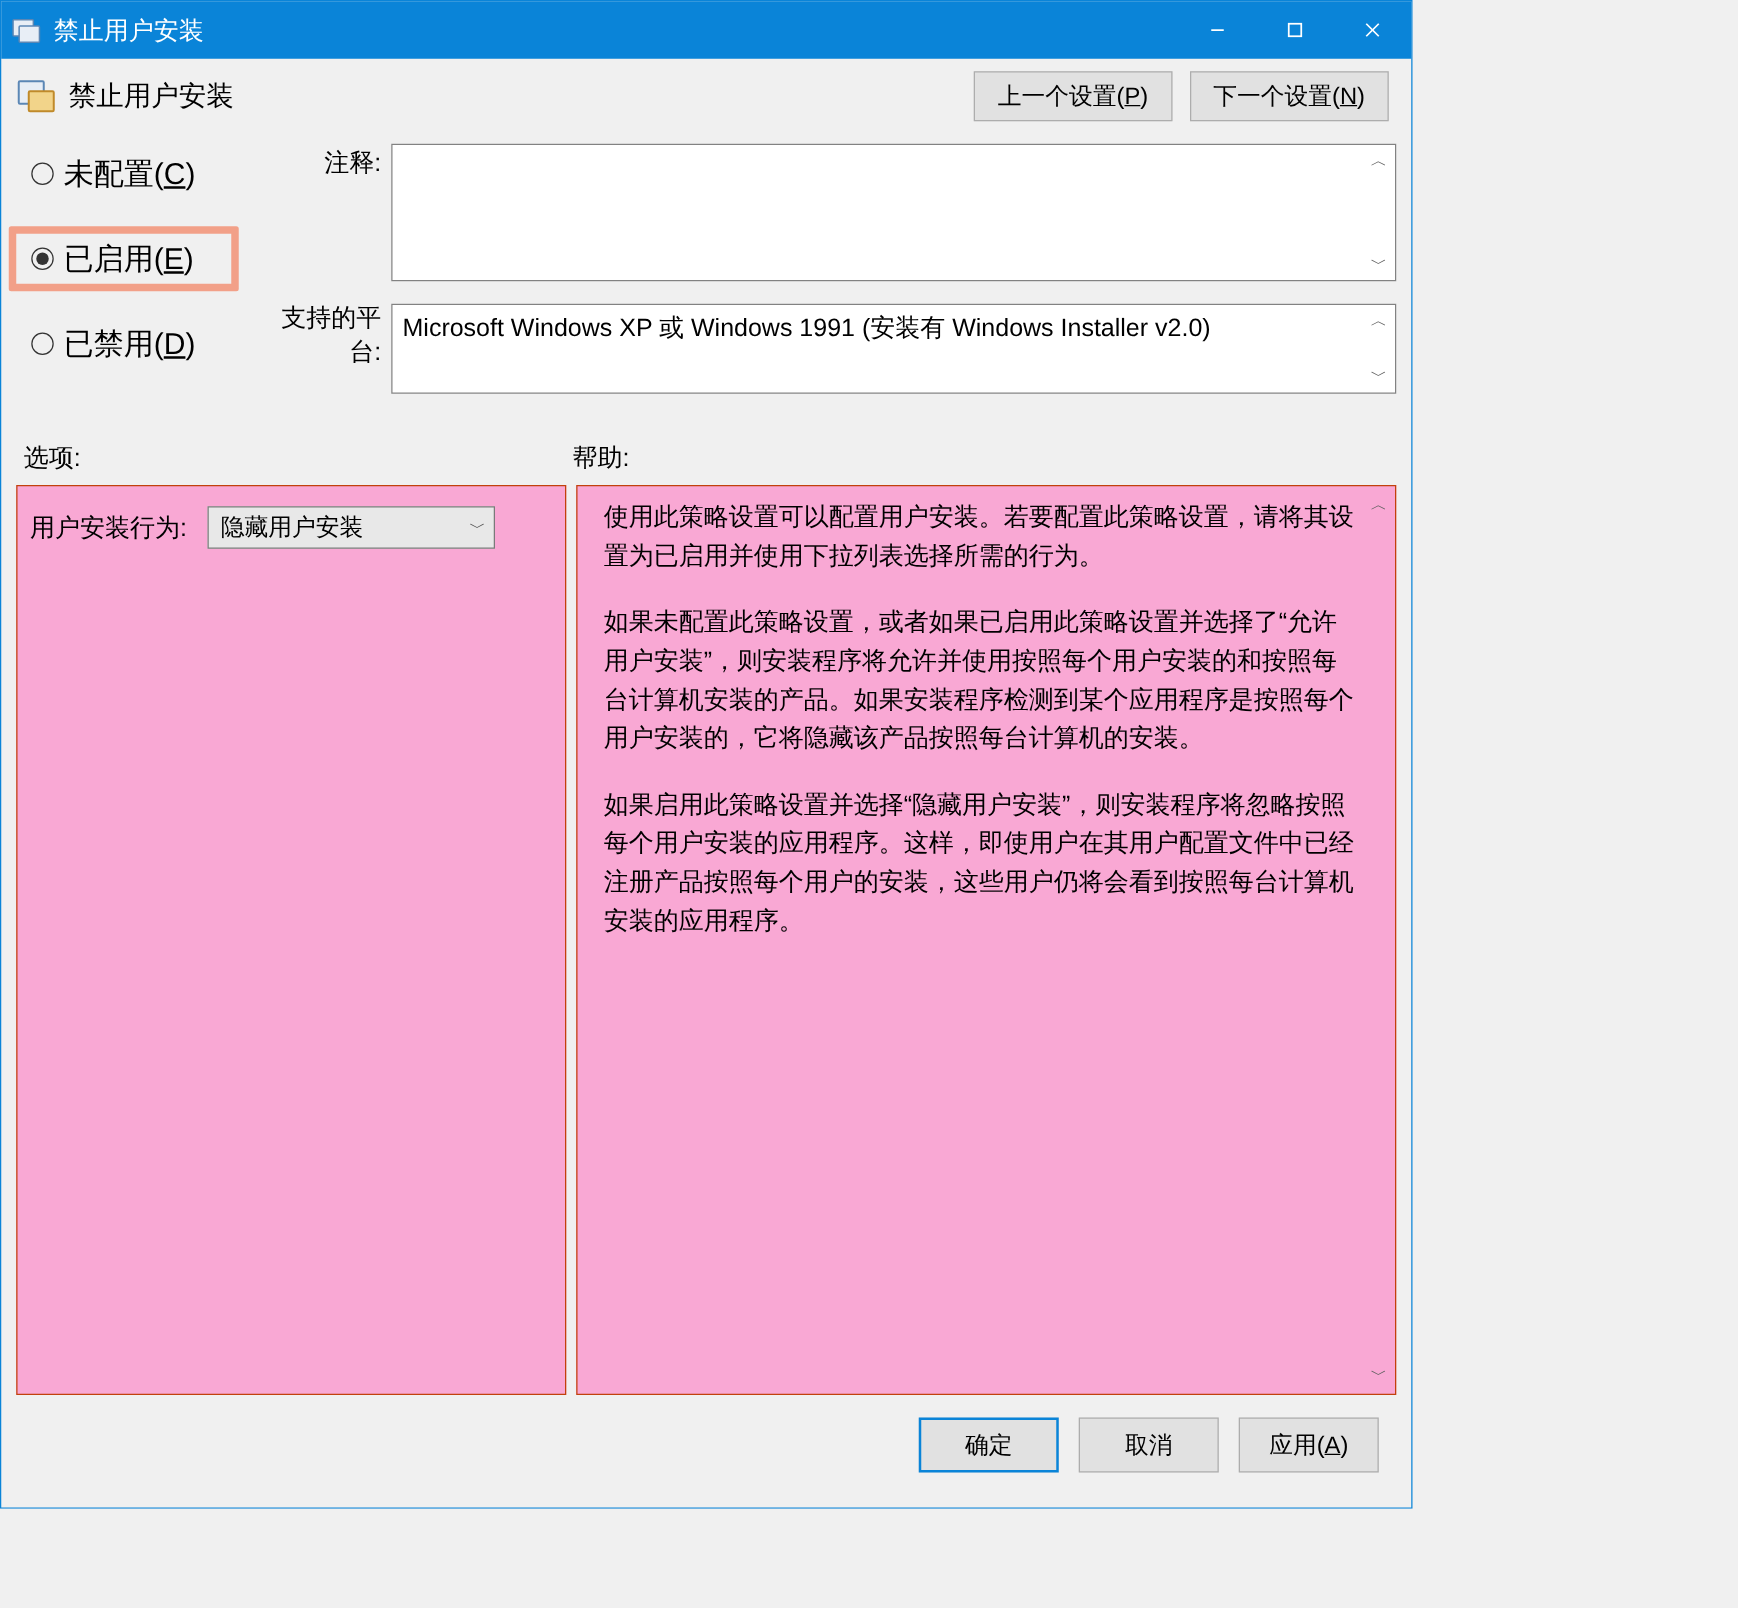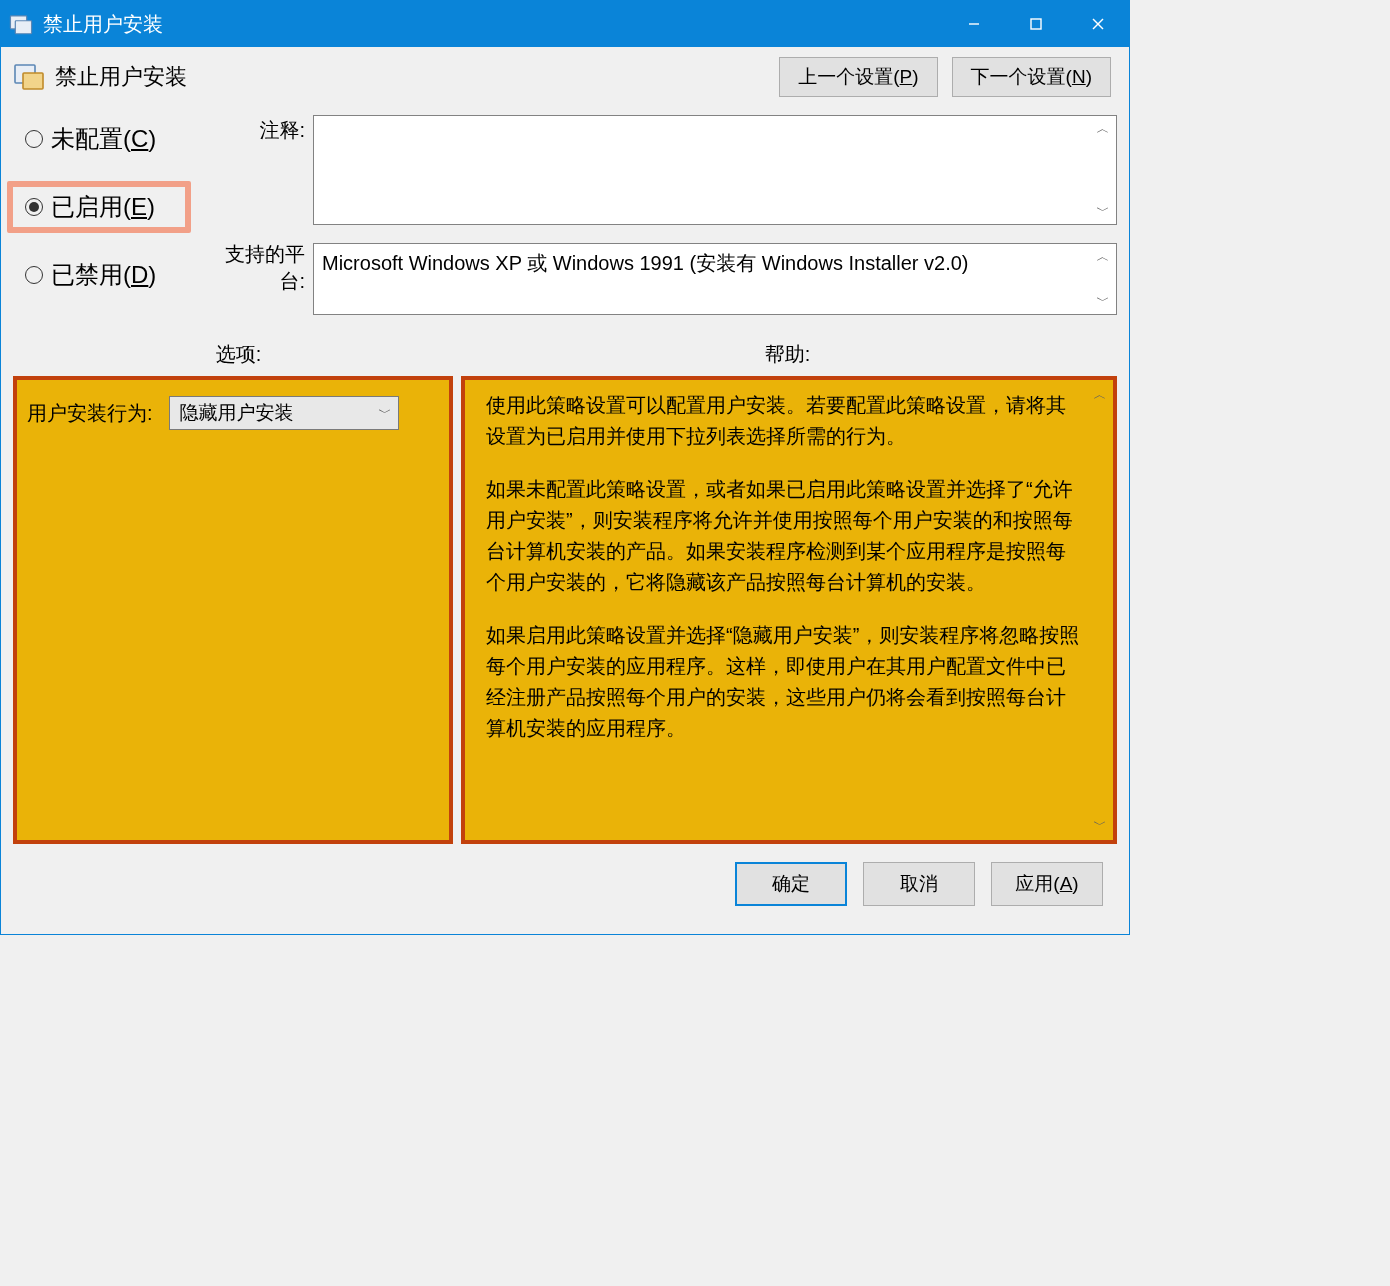--- a/index.html
+++ b/index.html
@@ -140,35 +140,34 @@
     height: 22px;
     display:flex;align-items:center;justify-content:center;
     color:#606060;
     font-size:13px;
   }
   .scroll-arrow.up { top: 2px; }
   .scroll-arrow.down { bottom: 2px; }
 
   .section-labels {
     display: flex;
-    margin-top: 26px;
+    margin-top: 38px;
     margin-bottom: 8px;
-    text-align: center;
   }
   .section-labels .left { width: 445px; font-size:20px; padding-left:6px;}
   .section-labels .right { flex: 1; font-size:20px; }
 
   .panels {
     display: flex;
     gap: 8px;
   }
   .options-panel, .help-panel {
-    background: #eab308;
-    border: 4px solid #c2410c;
-    height: 468px;
+    background: #f9a8d4;
+    border: 1px solid #c2410c;
+    height: 728px;
     overflow: hidden;
     position: relative;
   }
   .options-panel {
     width: 440px;
     padding: 16px 10px;
     flex-shrink:0;
   }
   .option-line {
     display: flex;

